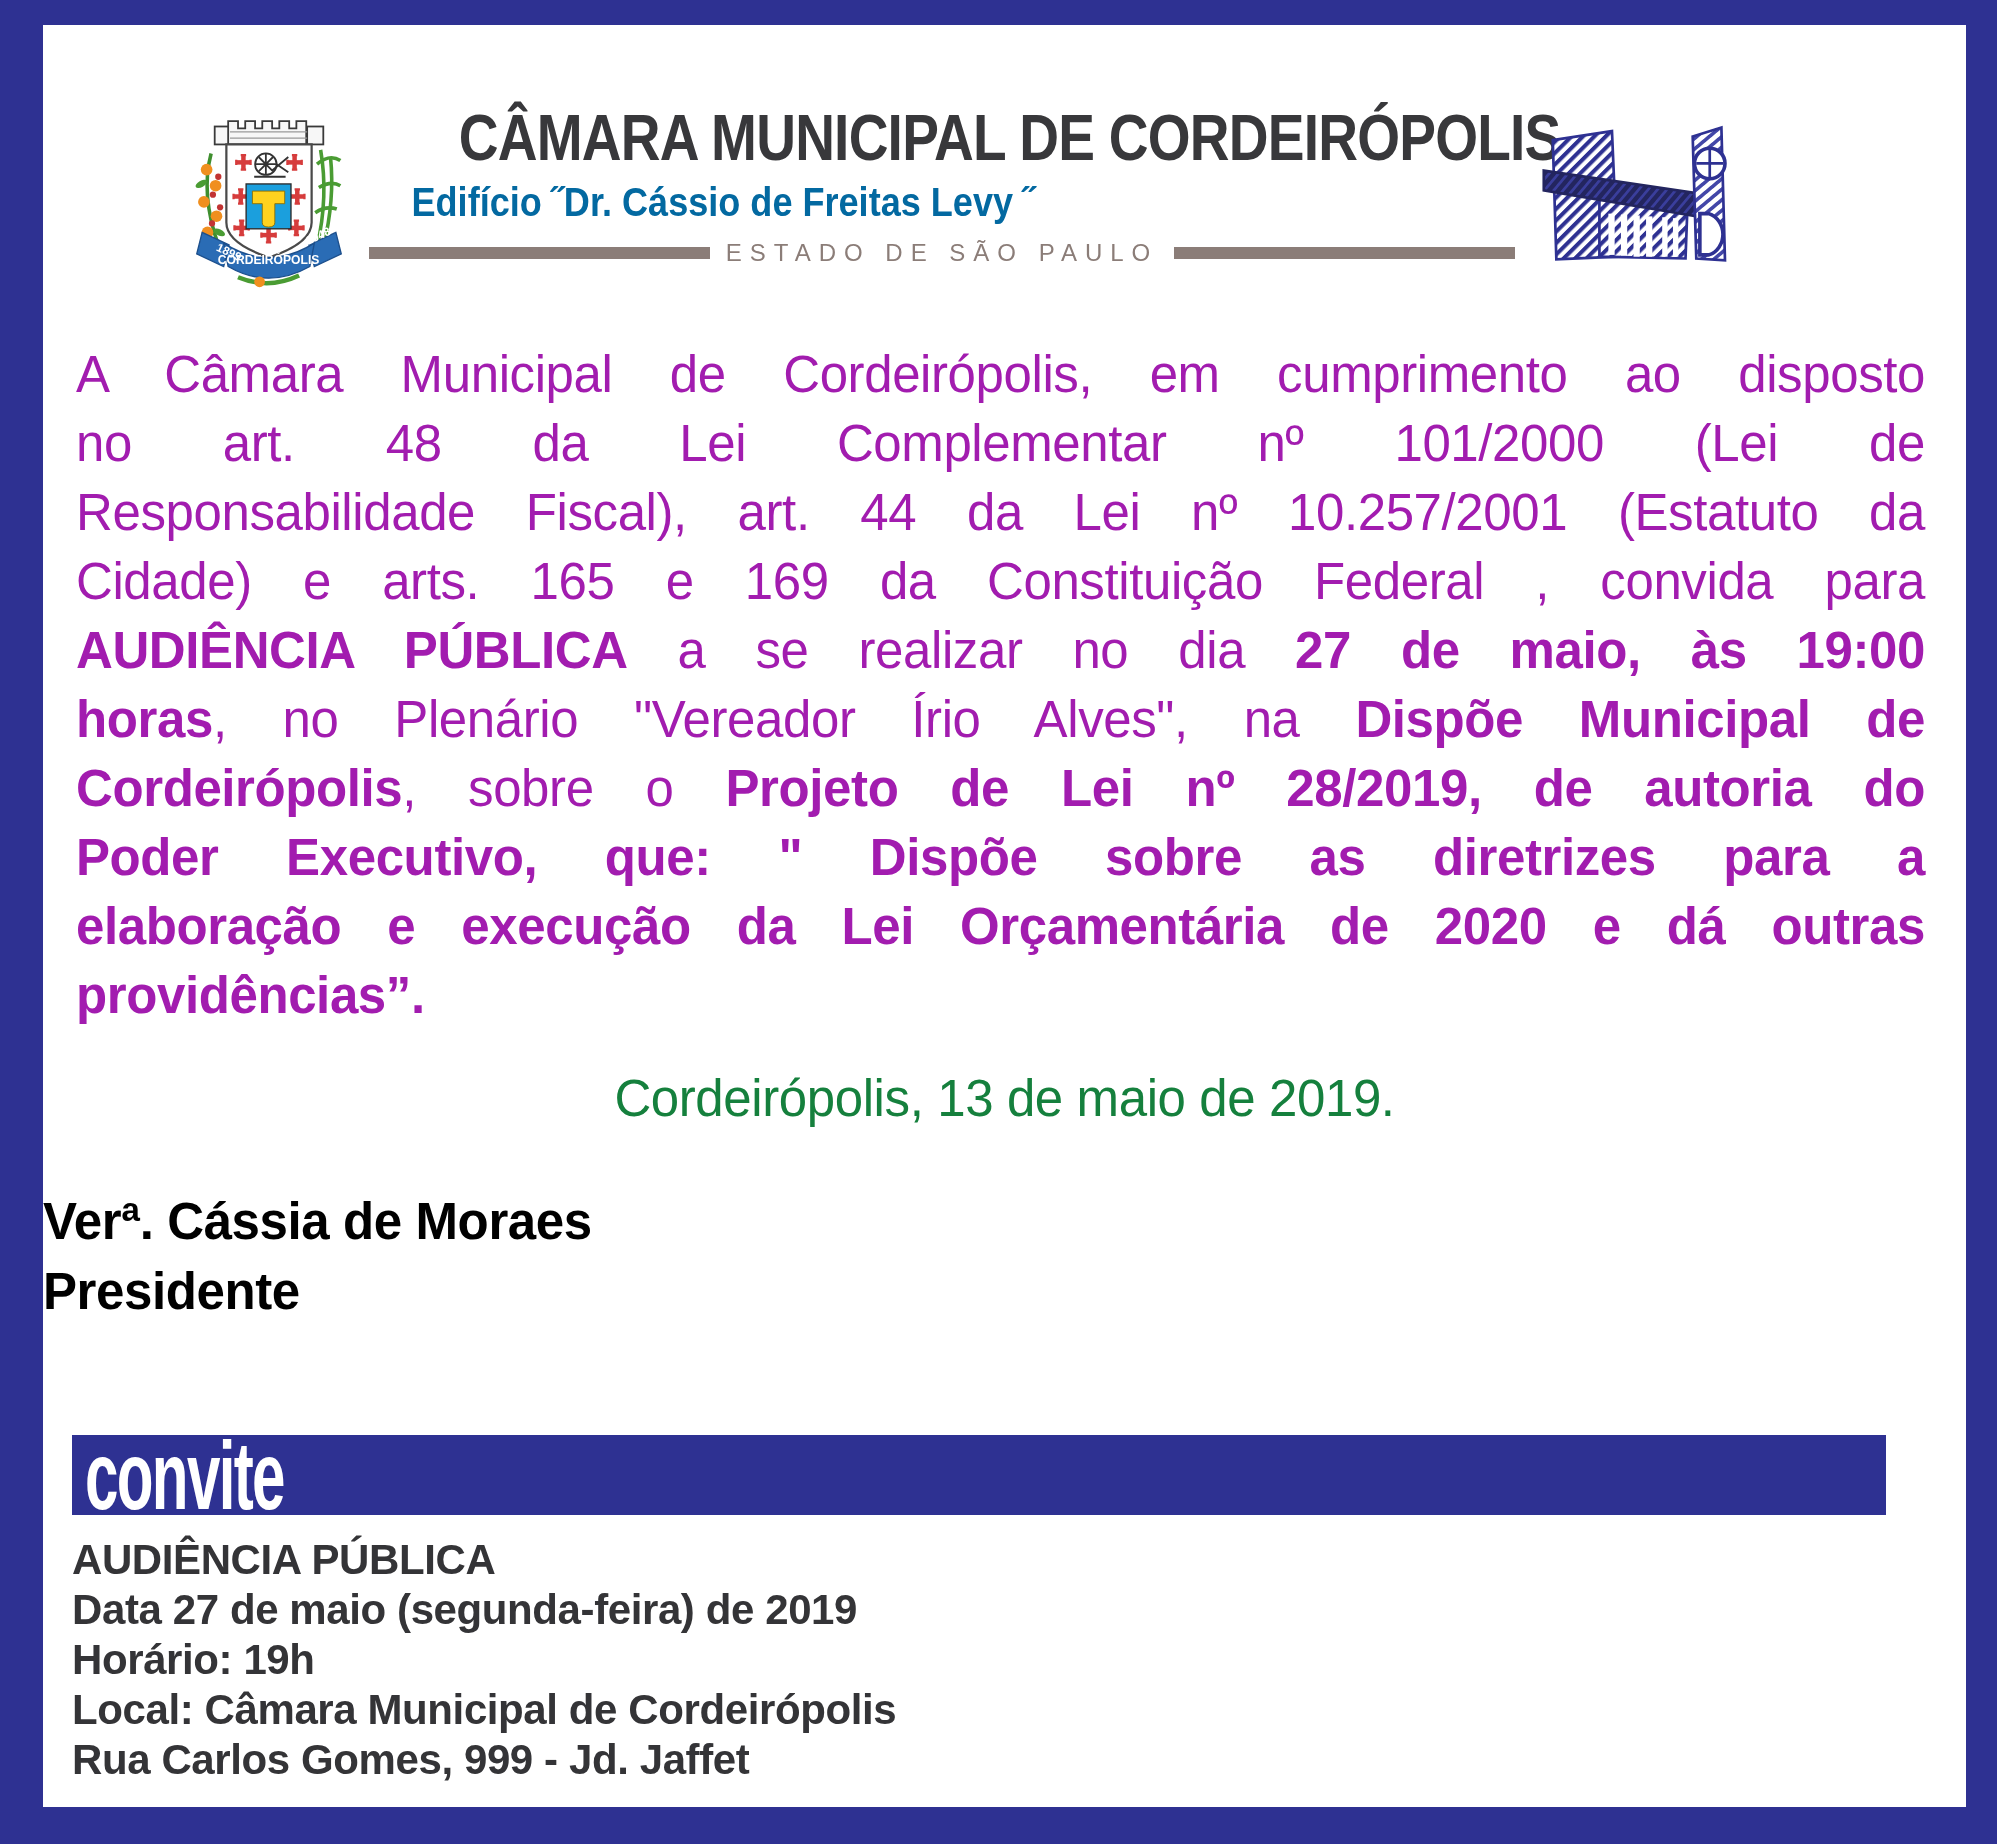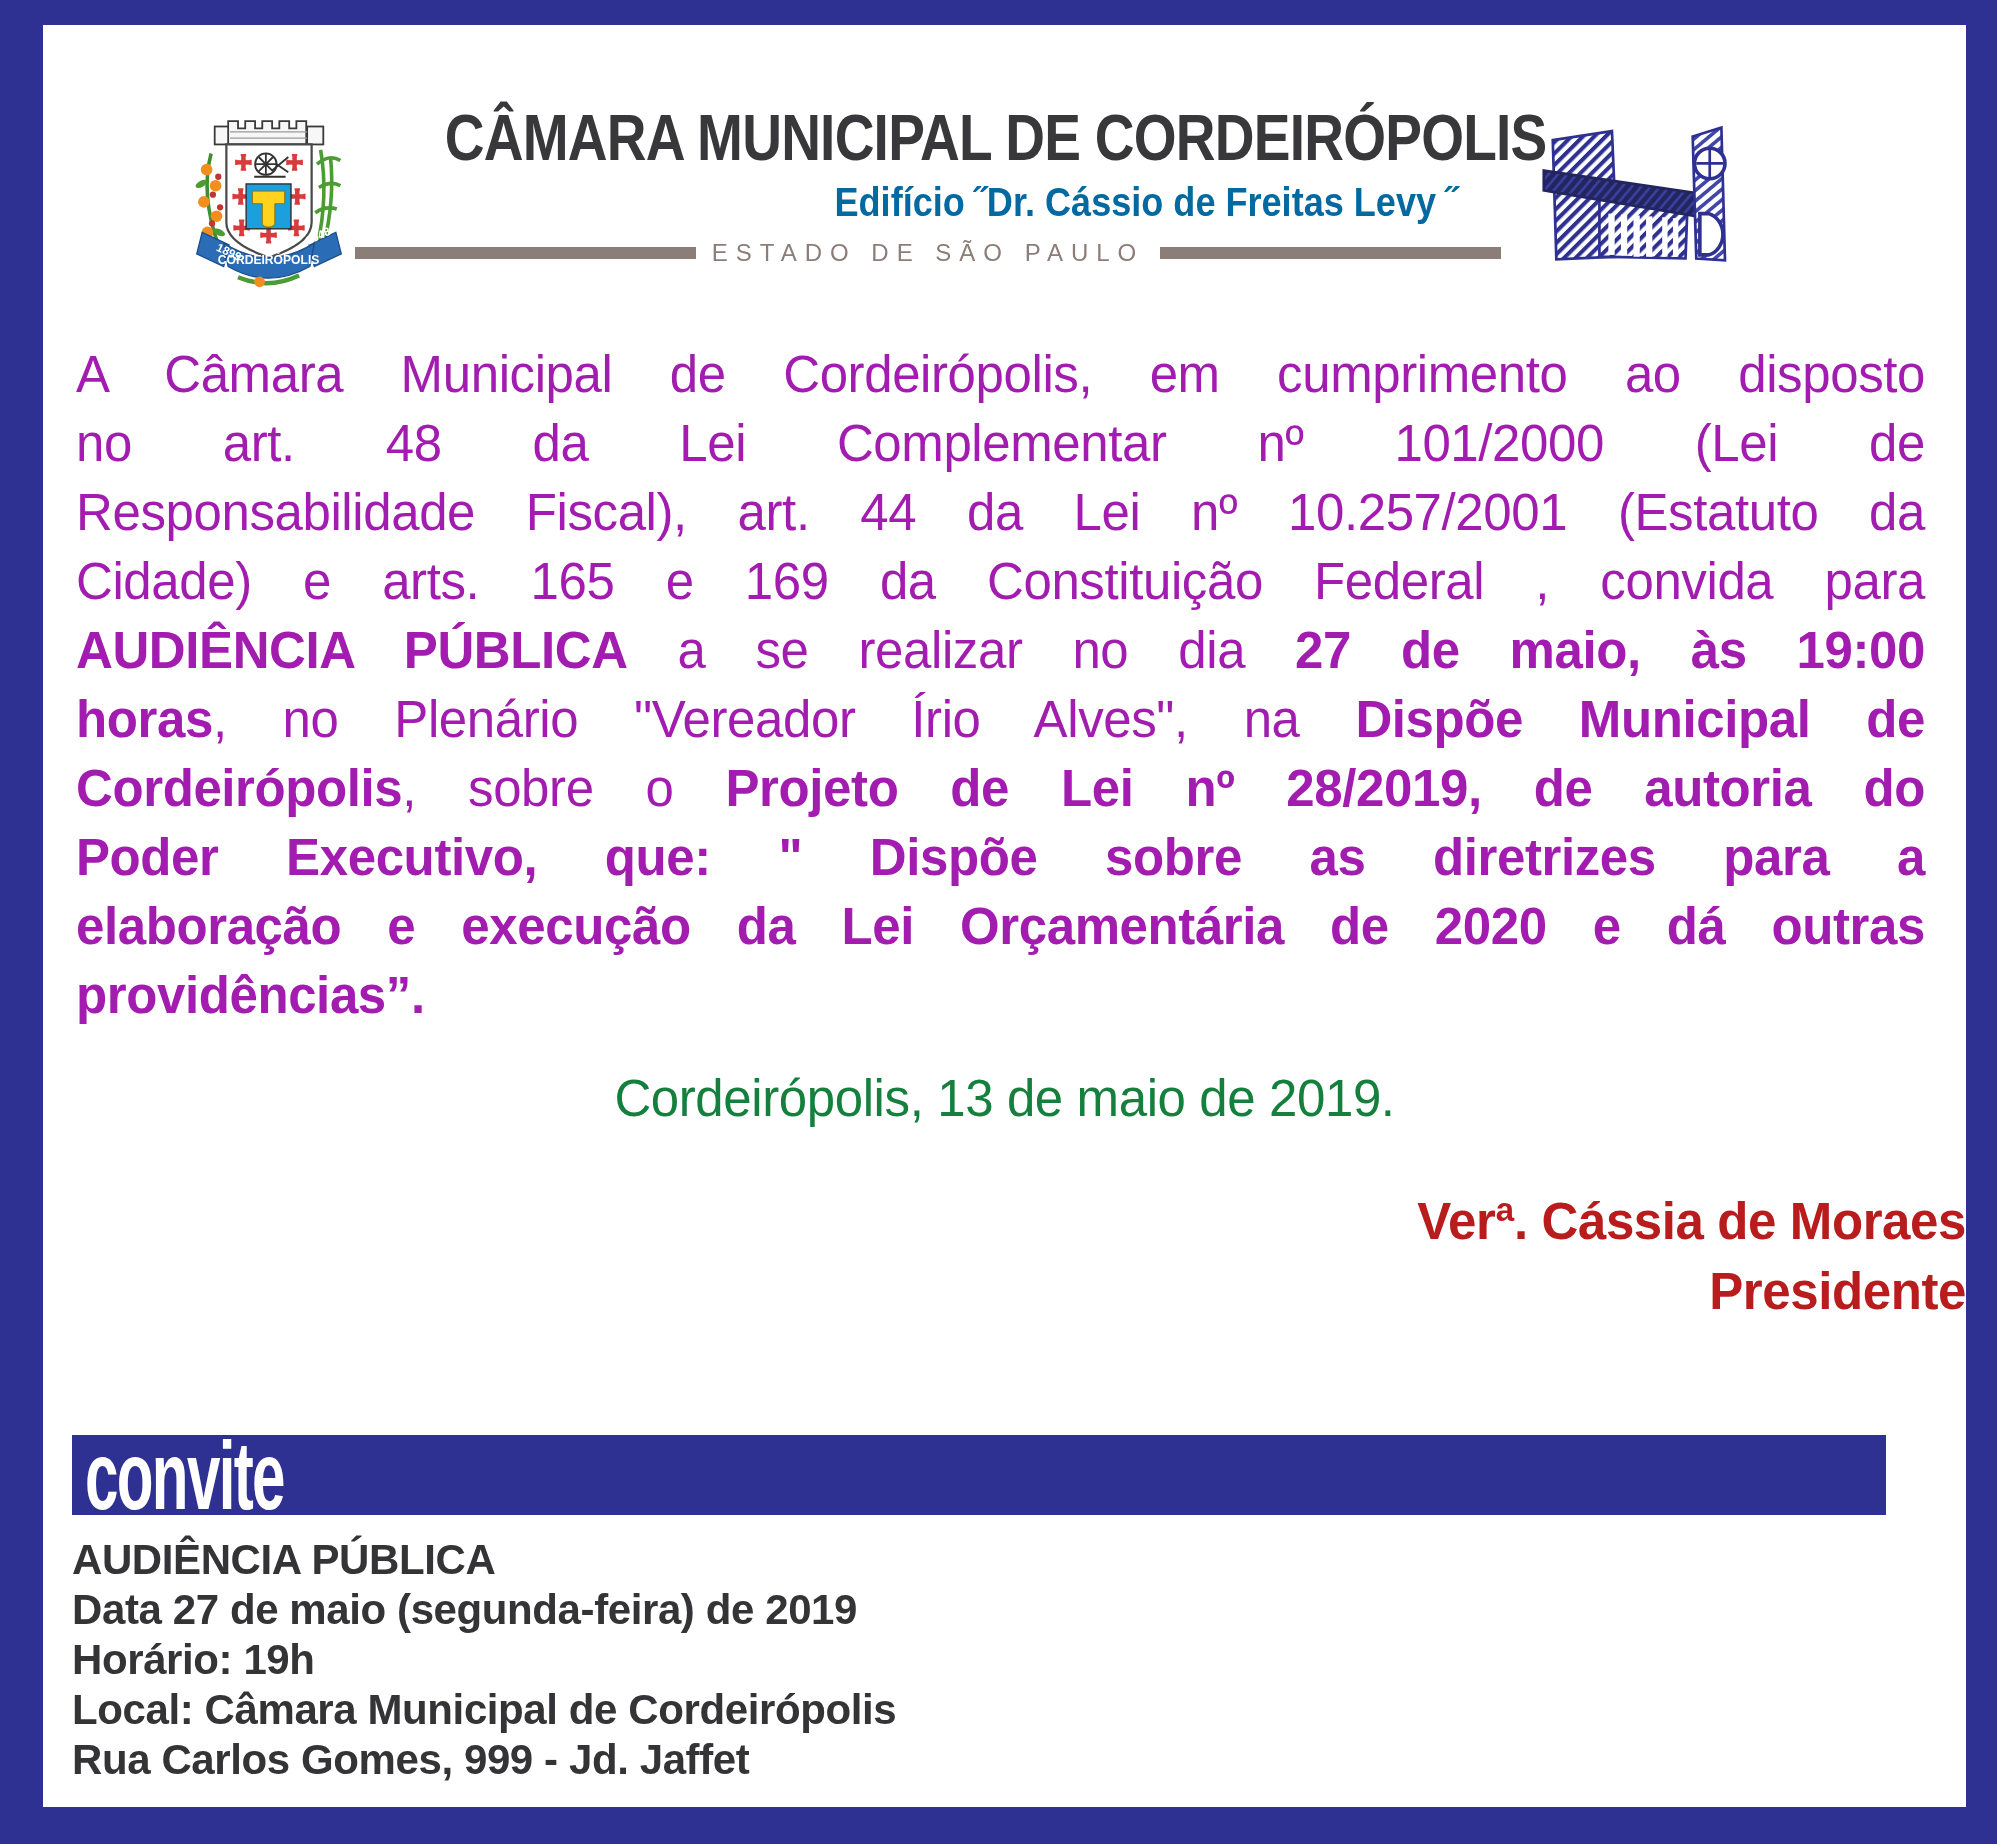--- a/index.html
+++ b/index.html
@@ -4,37 +4,37 @@
 <style>
   html,body{margin:0;padding:0;background:#ffffff;}
   .page{
     position:relative;width:1997px;height:1844px;box-sizing:border-box;
     border-style:solid;border-color:#2e3192;border-width:25px 31px 37px 43px;
     background:#fff;font-family:"Liberation Sans","DejaVu Sans",sans-serif;overflow:hidden;
   }
   .abs{position:absolute;}
   
   #crest{left:134px;top:75px;width:184px;height:193px;}
-  #header-text{left:312px;top:77px;width:1146px;text-align:right;}
+  #header-text{left:326px;top:77px;width:1146px;text-align:left;}
   .title{font-weight:bold;font-size:64px;line-height:72px;color:#38383b;letter-spacing:-0.9px;white-space:nowrap;}
   .title-inner{display:inline-block;transform:scaleX(.86);}
   .subtitle{margin-top:5.4px;font-weight:bold;font-size:41px;line-height:47px;color:#0369a1;white-space:nowrap;}
   .subtitle-inner{display:inline-block;transform:scaleX(.88);}
   .state-row{margin-top:12.5px;display:flex;align-items:center;gap:16px;color:#8b7d78;}
   .state-bar{flex:1;height:11.6px;background:#8b7d78;}
   .state-label{font-size:24px;letter-spacing:8px;white-space:nowrap;}
   #sketch{left:1499px;top:81px;width:209px;height:157px;}
   
   #body-paragraph{left:33px;top:315px;width:1849px;font-size:51px;line-height:69px;color:#a21caf;letter-spacing:-0.4px;}
   .body-line{text-align:justify;text-align-last:justify;}
   .body-line.last{text-align:left;text-align-last:left;}
   .b{font-weight:bold;}
   
   #dateline{left:0;top:1039px;width:100%;text-align:center;font-size:51px;line-height:69px;color:#15803d;letter-spacing:-0.4px;}
-  #signature{left:0;top:1162px;width:100%;text-align:right;font-weight:bold;font-size:51px;line-height:70px;color:#b91c1c;letter-spacing:-0.4px;}
+  #signature{left:0;top:1162px;width:100%;text-align:left;font-weight:bold;font-size:51px;line-height:70px;color:#000000;letter-spacing:-0.4px;}
   
   #banner{left:29px;top:1410px;width:1814px;height:80px;background:#2e3192;display:flex;align-items:center;overflow:visible;}
   #banner-label{color:#ffffff;font-weight:bold;font-size:97px;line-height:81px;margin-left:12.5px;letter-spacing:-2.7px;transform:scaleX(.62);transform-origin:left center;white-space:nowrap;}
   #invite-info{left:29px;top:1510px;font-weight:bold;font-size:42px;line-height:50px;color:#343437;letter-spacing:-0.4px;}
   .info-line{white-space:nowrap;}
   svg text{font-family:"Liberation Sans","DejaVu Sans",sans-serif;}
 </style>
 </head>
 <body>
 

